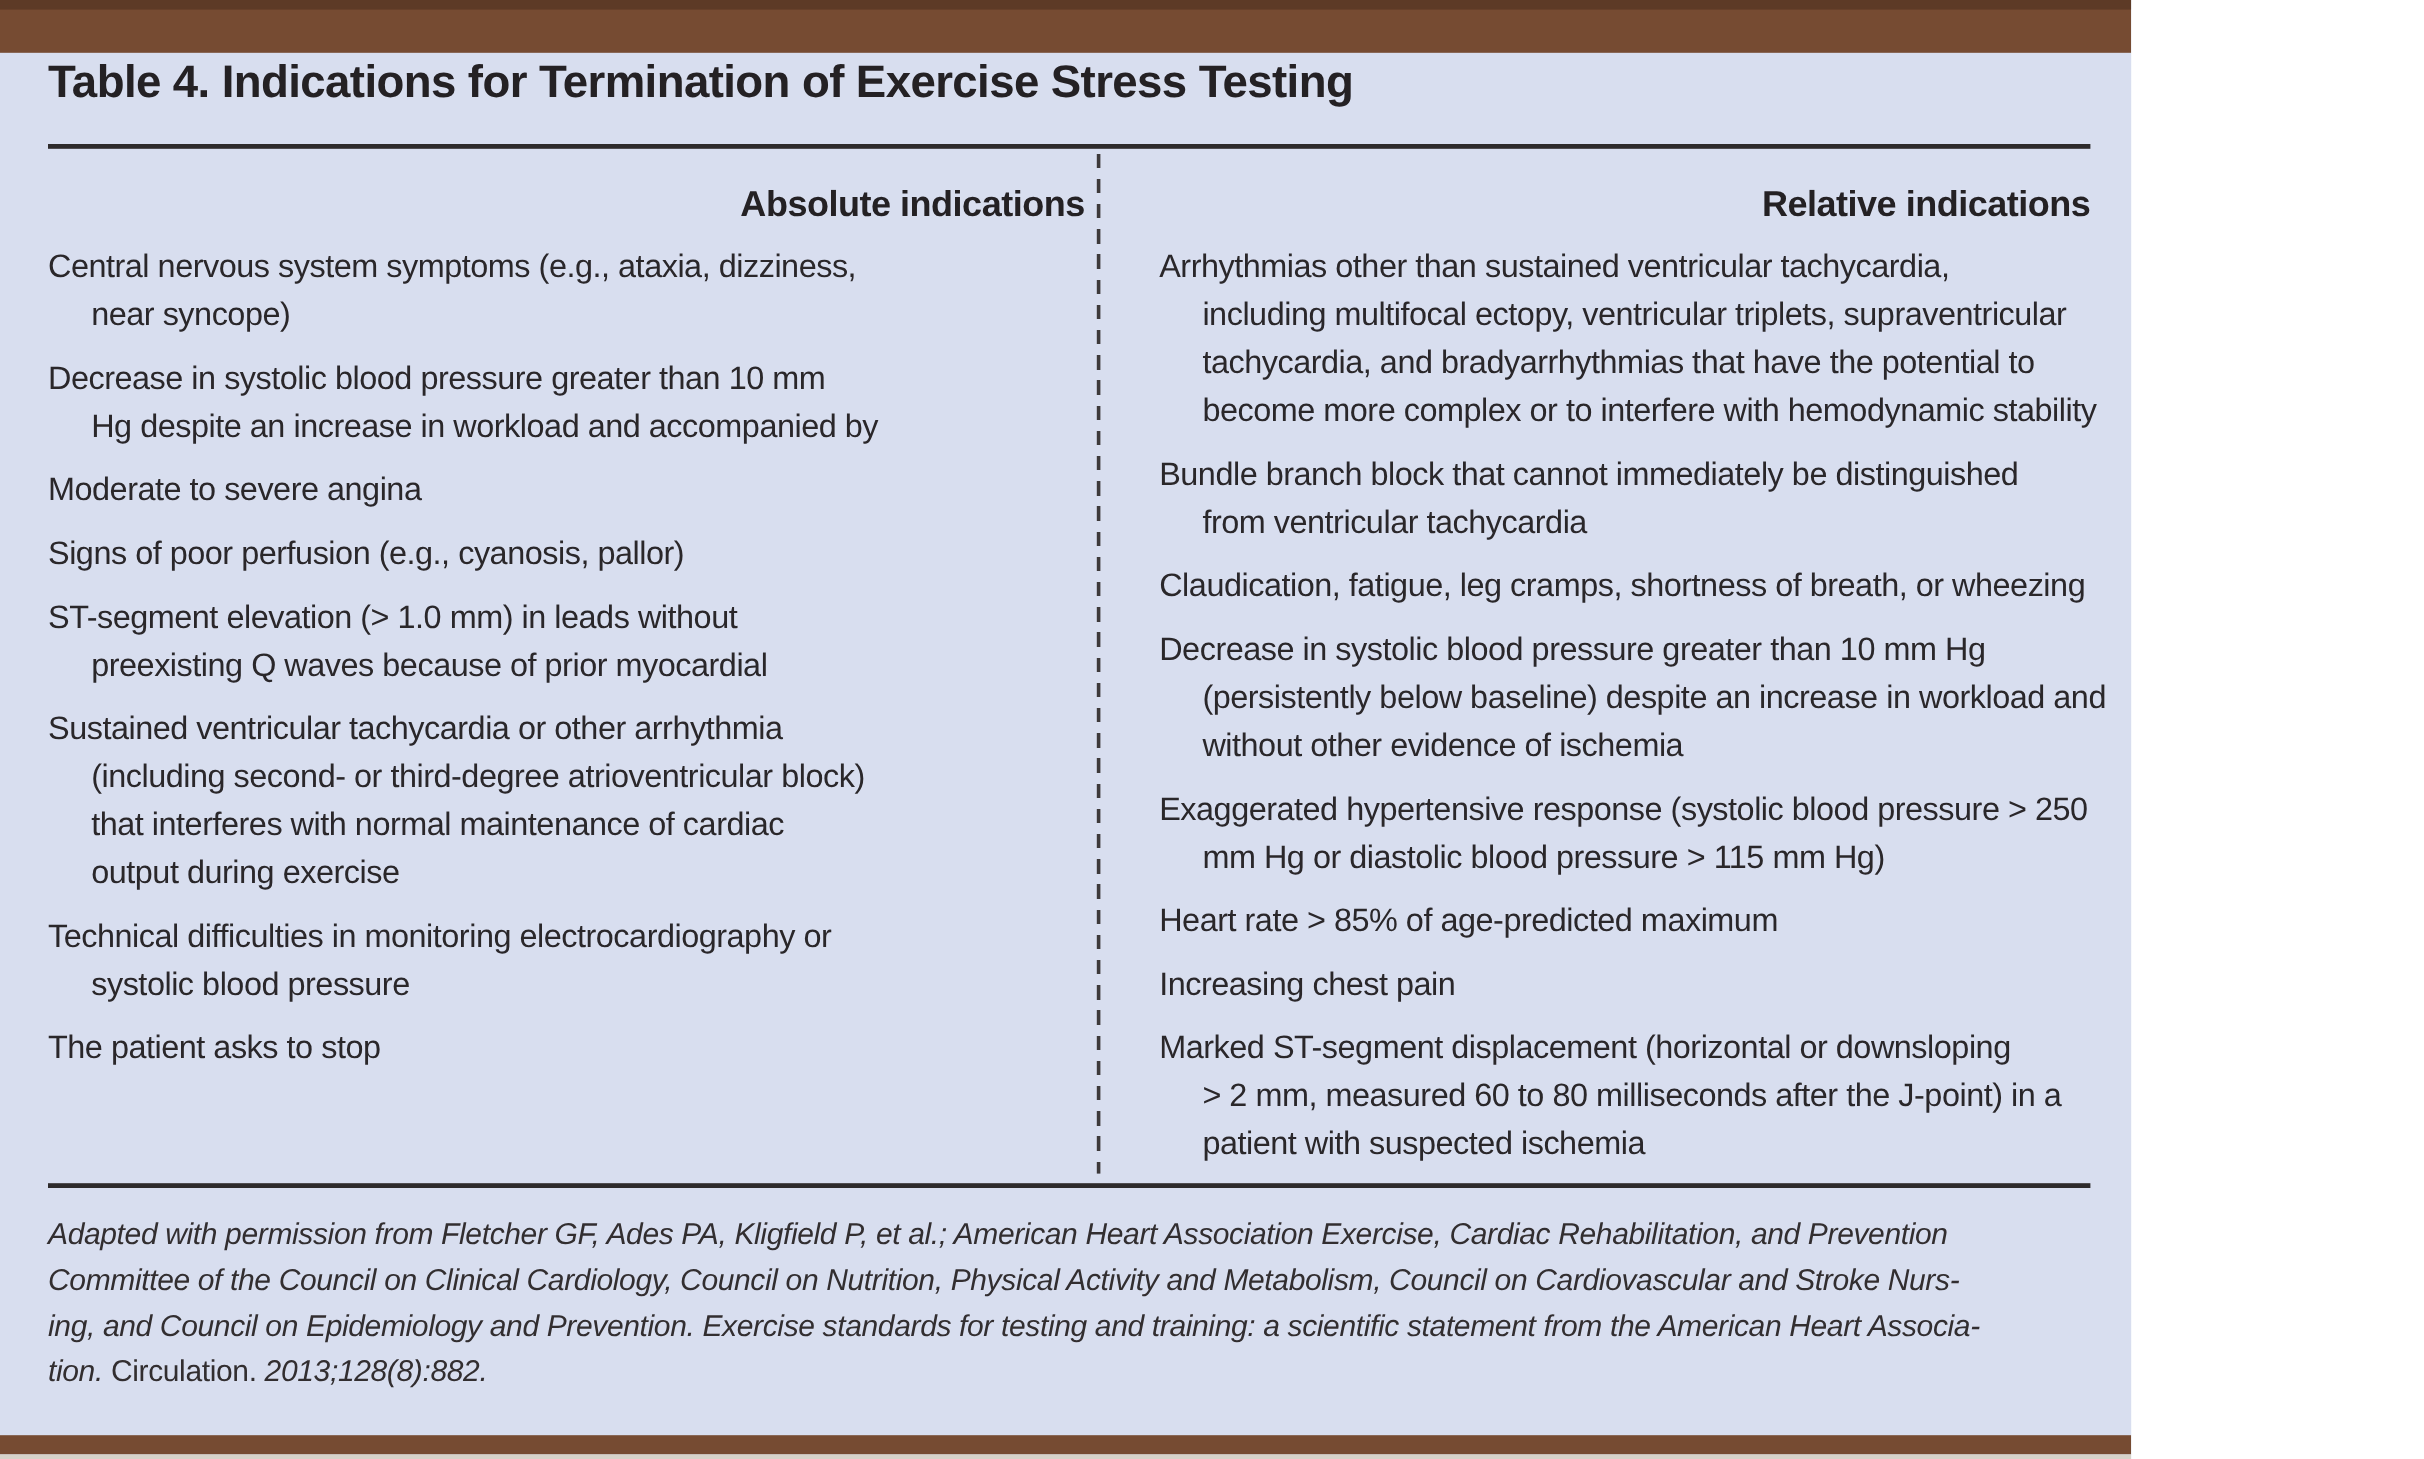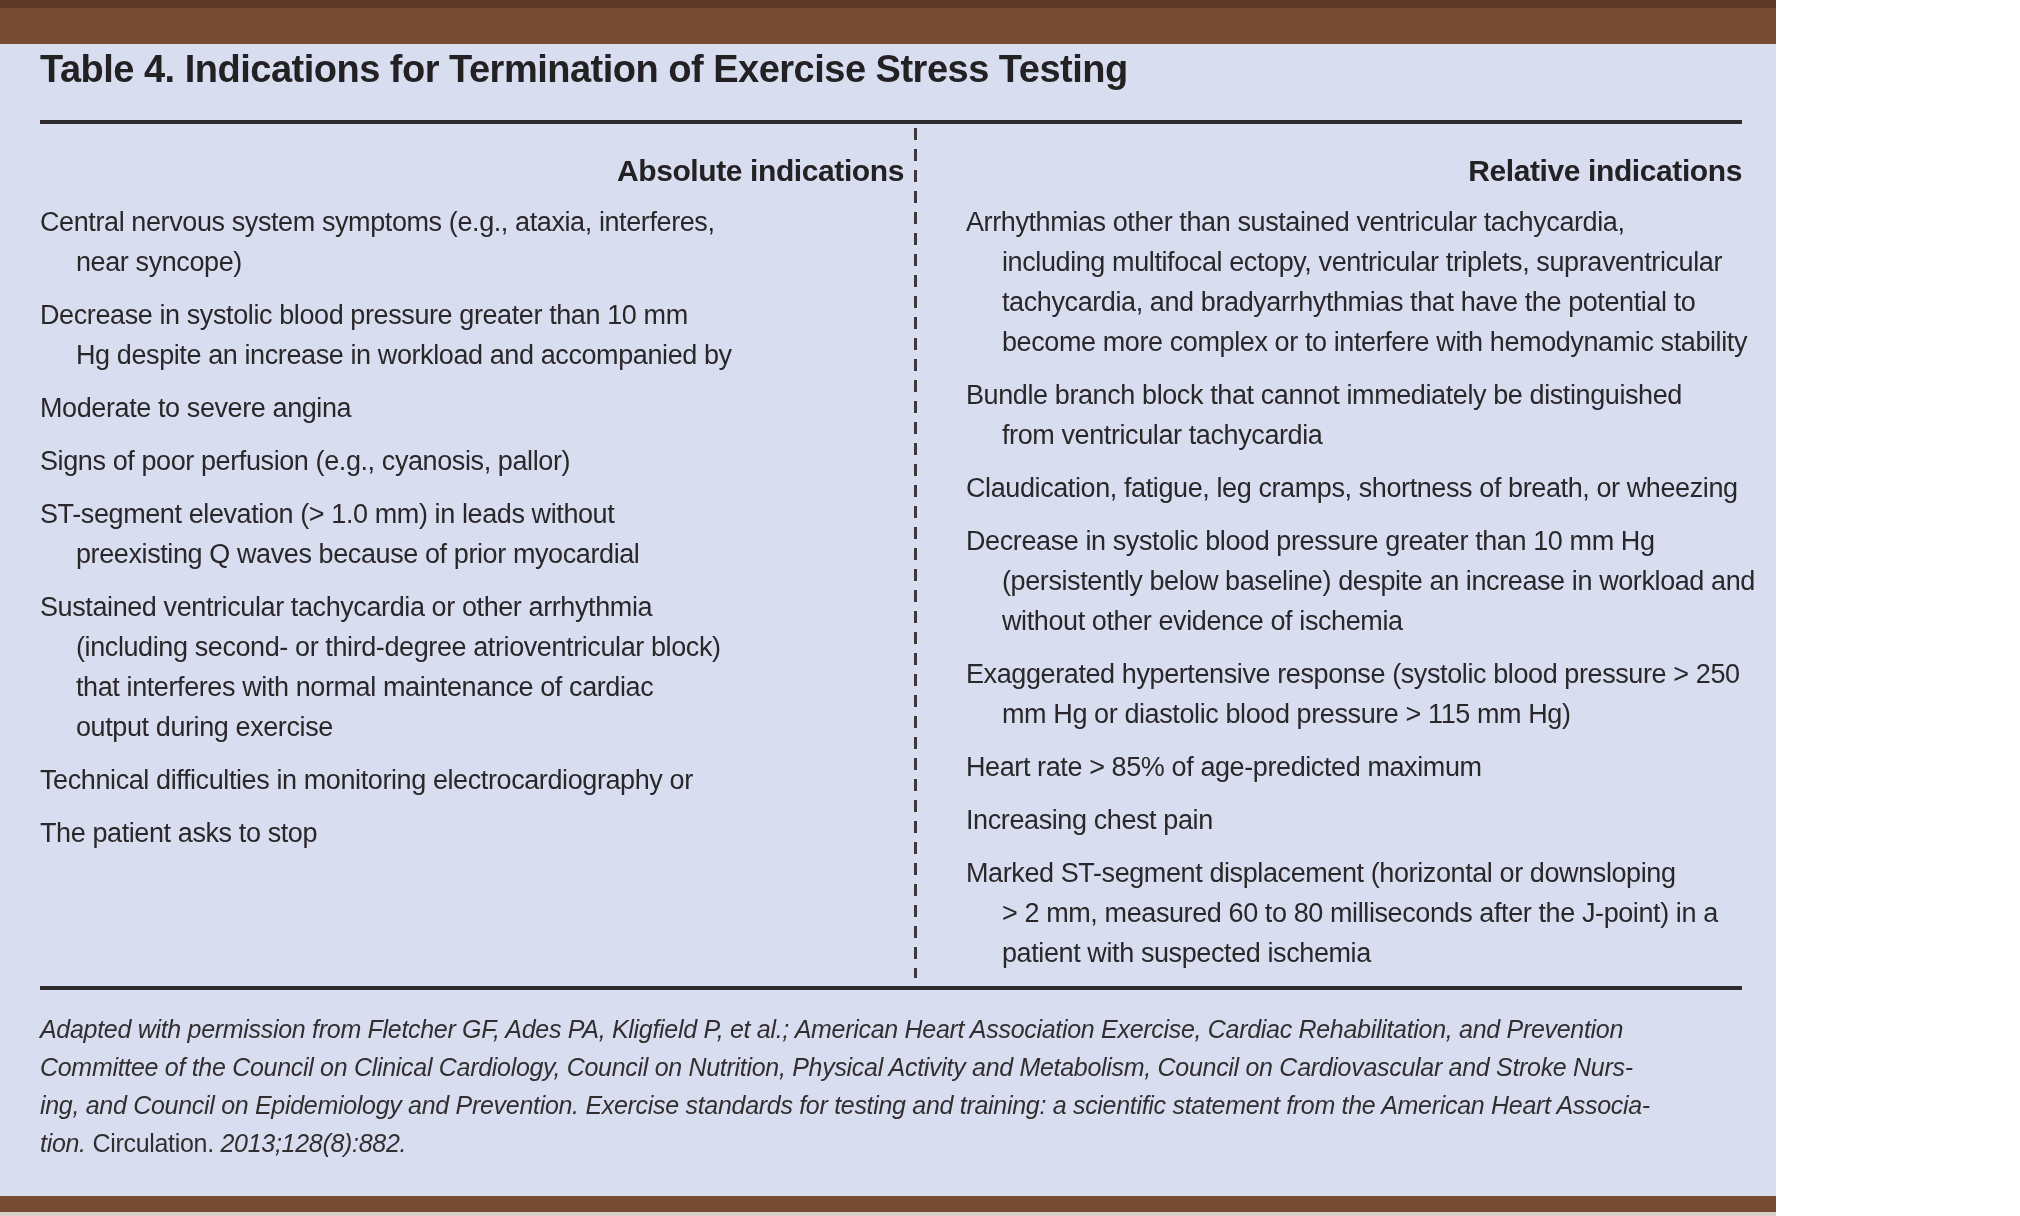--- a/index.html
+++ b/index.html
@@ -93,21 +93,21 @@
 
   <div class="title">Table 4. Indications for Termination of Exercise Stress Testing</div>
 
   <div class="rule rule-top"></div>
 
   <div class="cols">
     <div class="col col-left">
       <div class="col-header">Absolute indications</div>
       <div>
           <div class="item">
-            <div class="tline">Central nervous system symptoms (e.g., ataxia, interferes,</div>
+            <div class="tline">Central nervous system symptoms (e.g., ataxia, dizziness,</div>
             <div class="tline cont">near syncope)</div>
           </div>
           <div class="item">
             <div class="tline">Decrease in systolic blood pressure greater than 10 mm</div>
             <div class="tline cont">Hg despite an increase in workload and accompanied by</div>
           </div>
           <div class="item">
             <div class="tline">Moderate to severe angina</div>
           </div>
           <div class="item">
@@ -118,20 +118,21 @@
             <div class="tline cont">preexisting Q waves because of prior myocardial</div>
           </div>
           <div class="item">
             <div class="tline">Sustained ventricular tachycardia or other arrhythmia</div>
             <div class="tline cont">(including second- or third-degree atrioventricular block)</div>
             <div class="tline cont">that interferes with normal maintenance of cardiac</div>
             <div class="tline cont">output during exercise</div>
           </div>
           <div class="item">
             <div class="tline">Technical difficulties in monitoring electrocardiography or</div>
+            <div class="tline cont">systolic blood pressure</div>
           </div>
           <div class="item">
             <div class="tline">The patient asks to stop</div>
           </div>
         </div>
     </div>
 
     <div class="divider"></div>
 
     <div class="col col-right">

